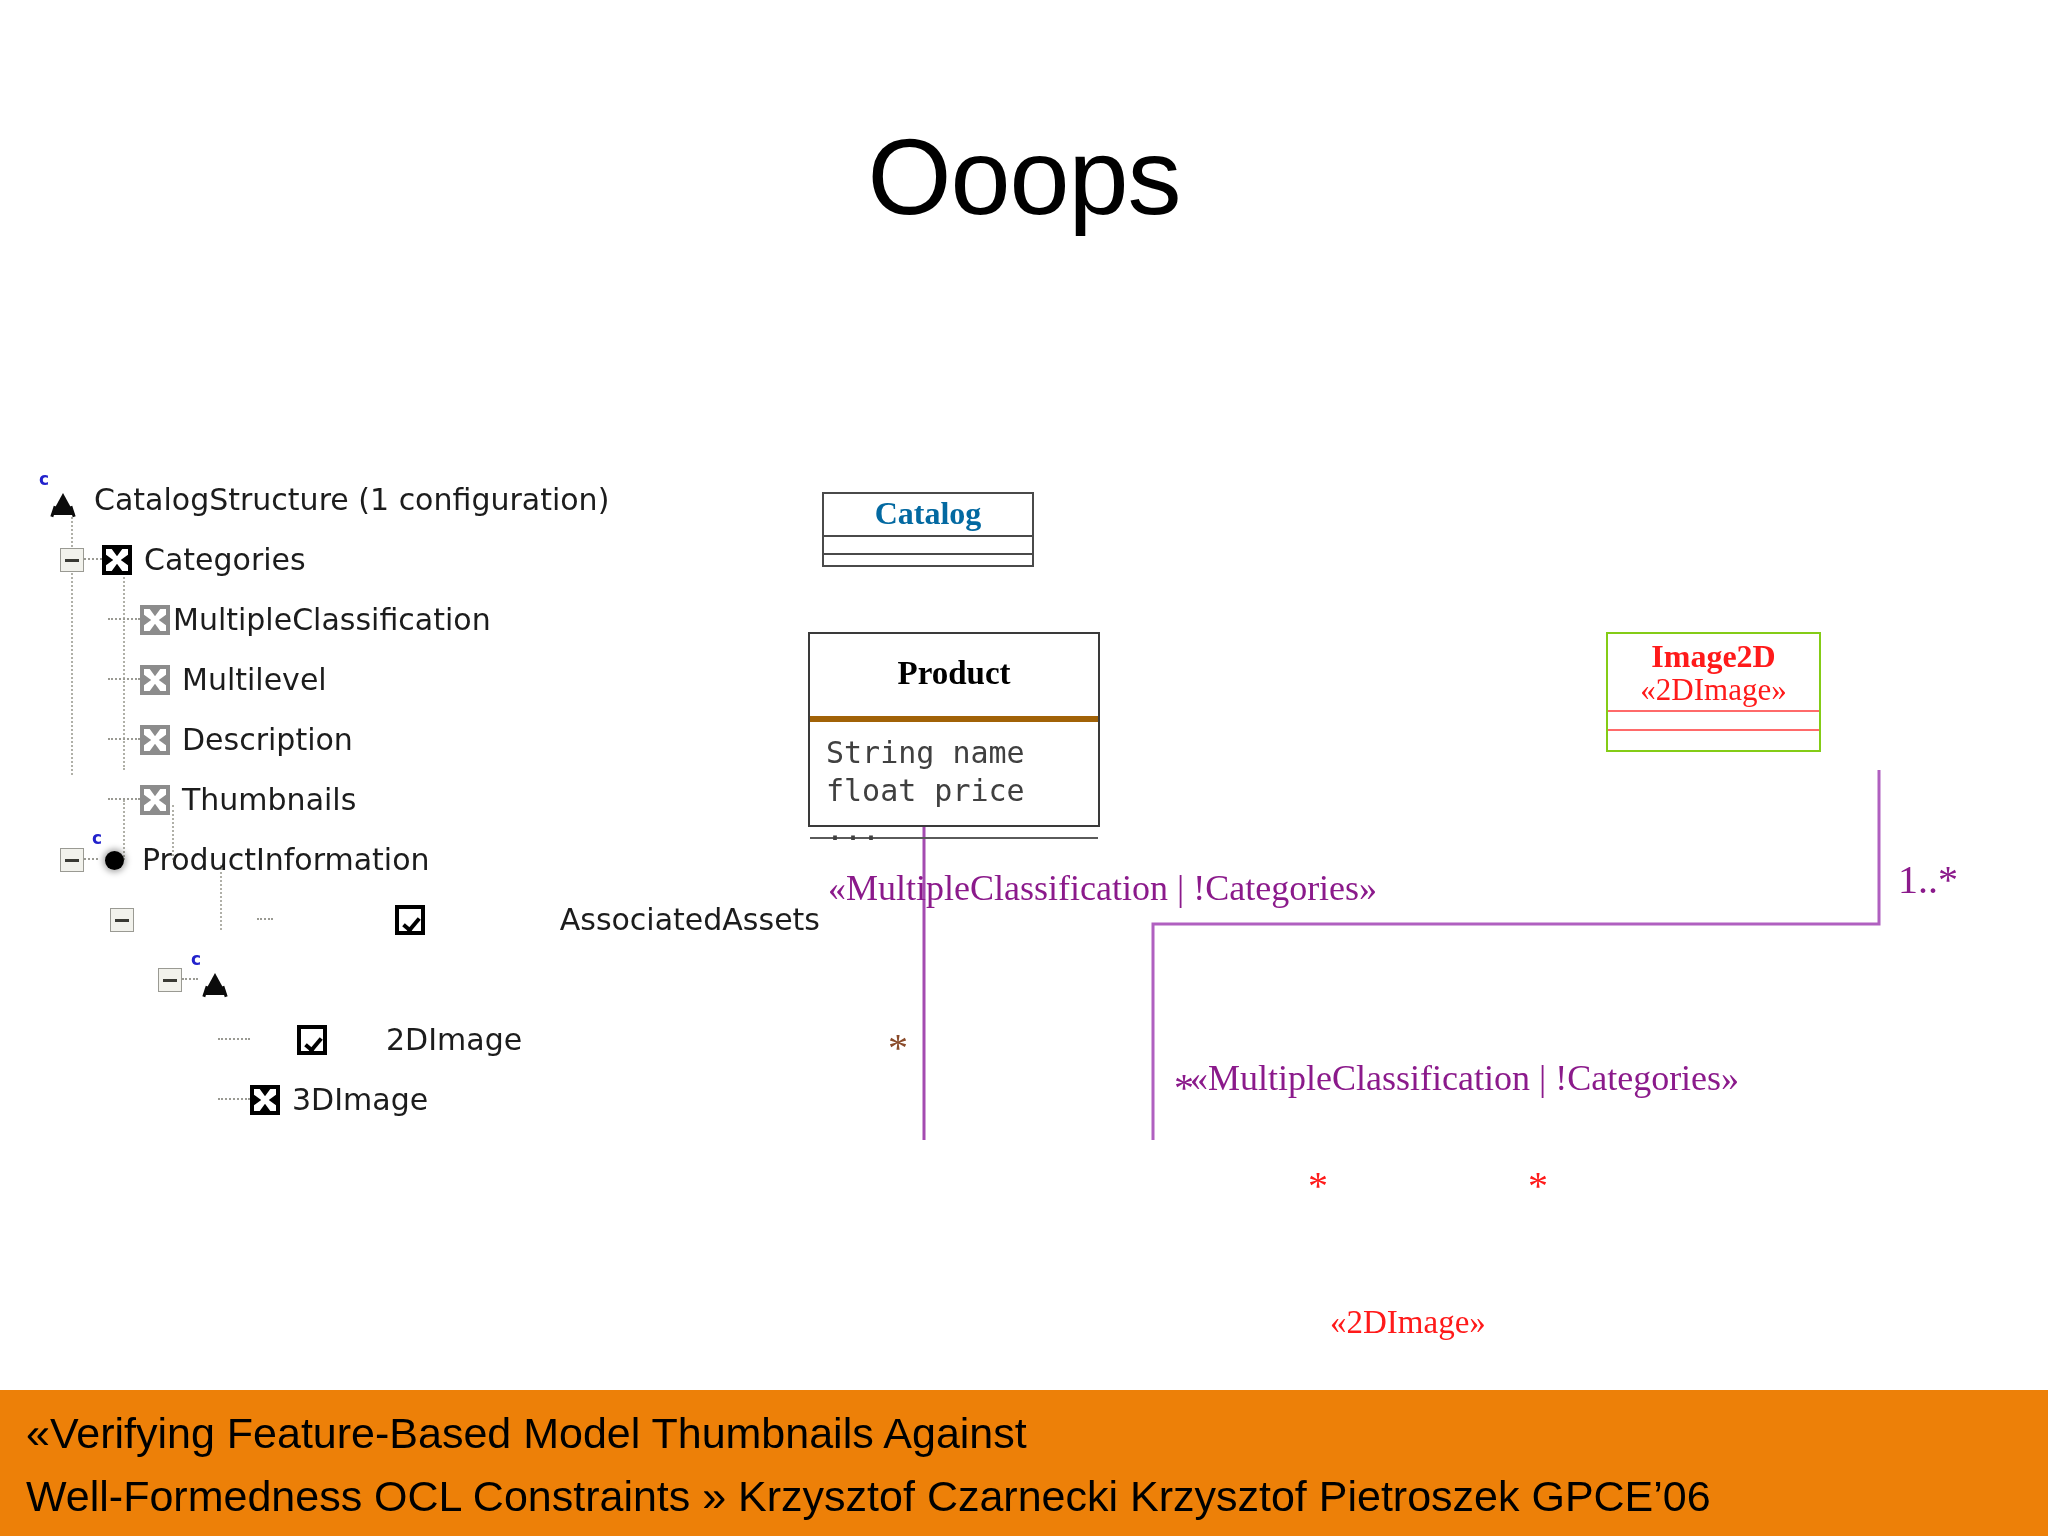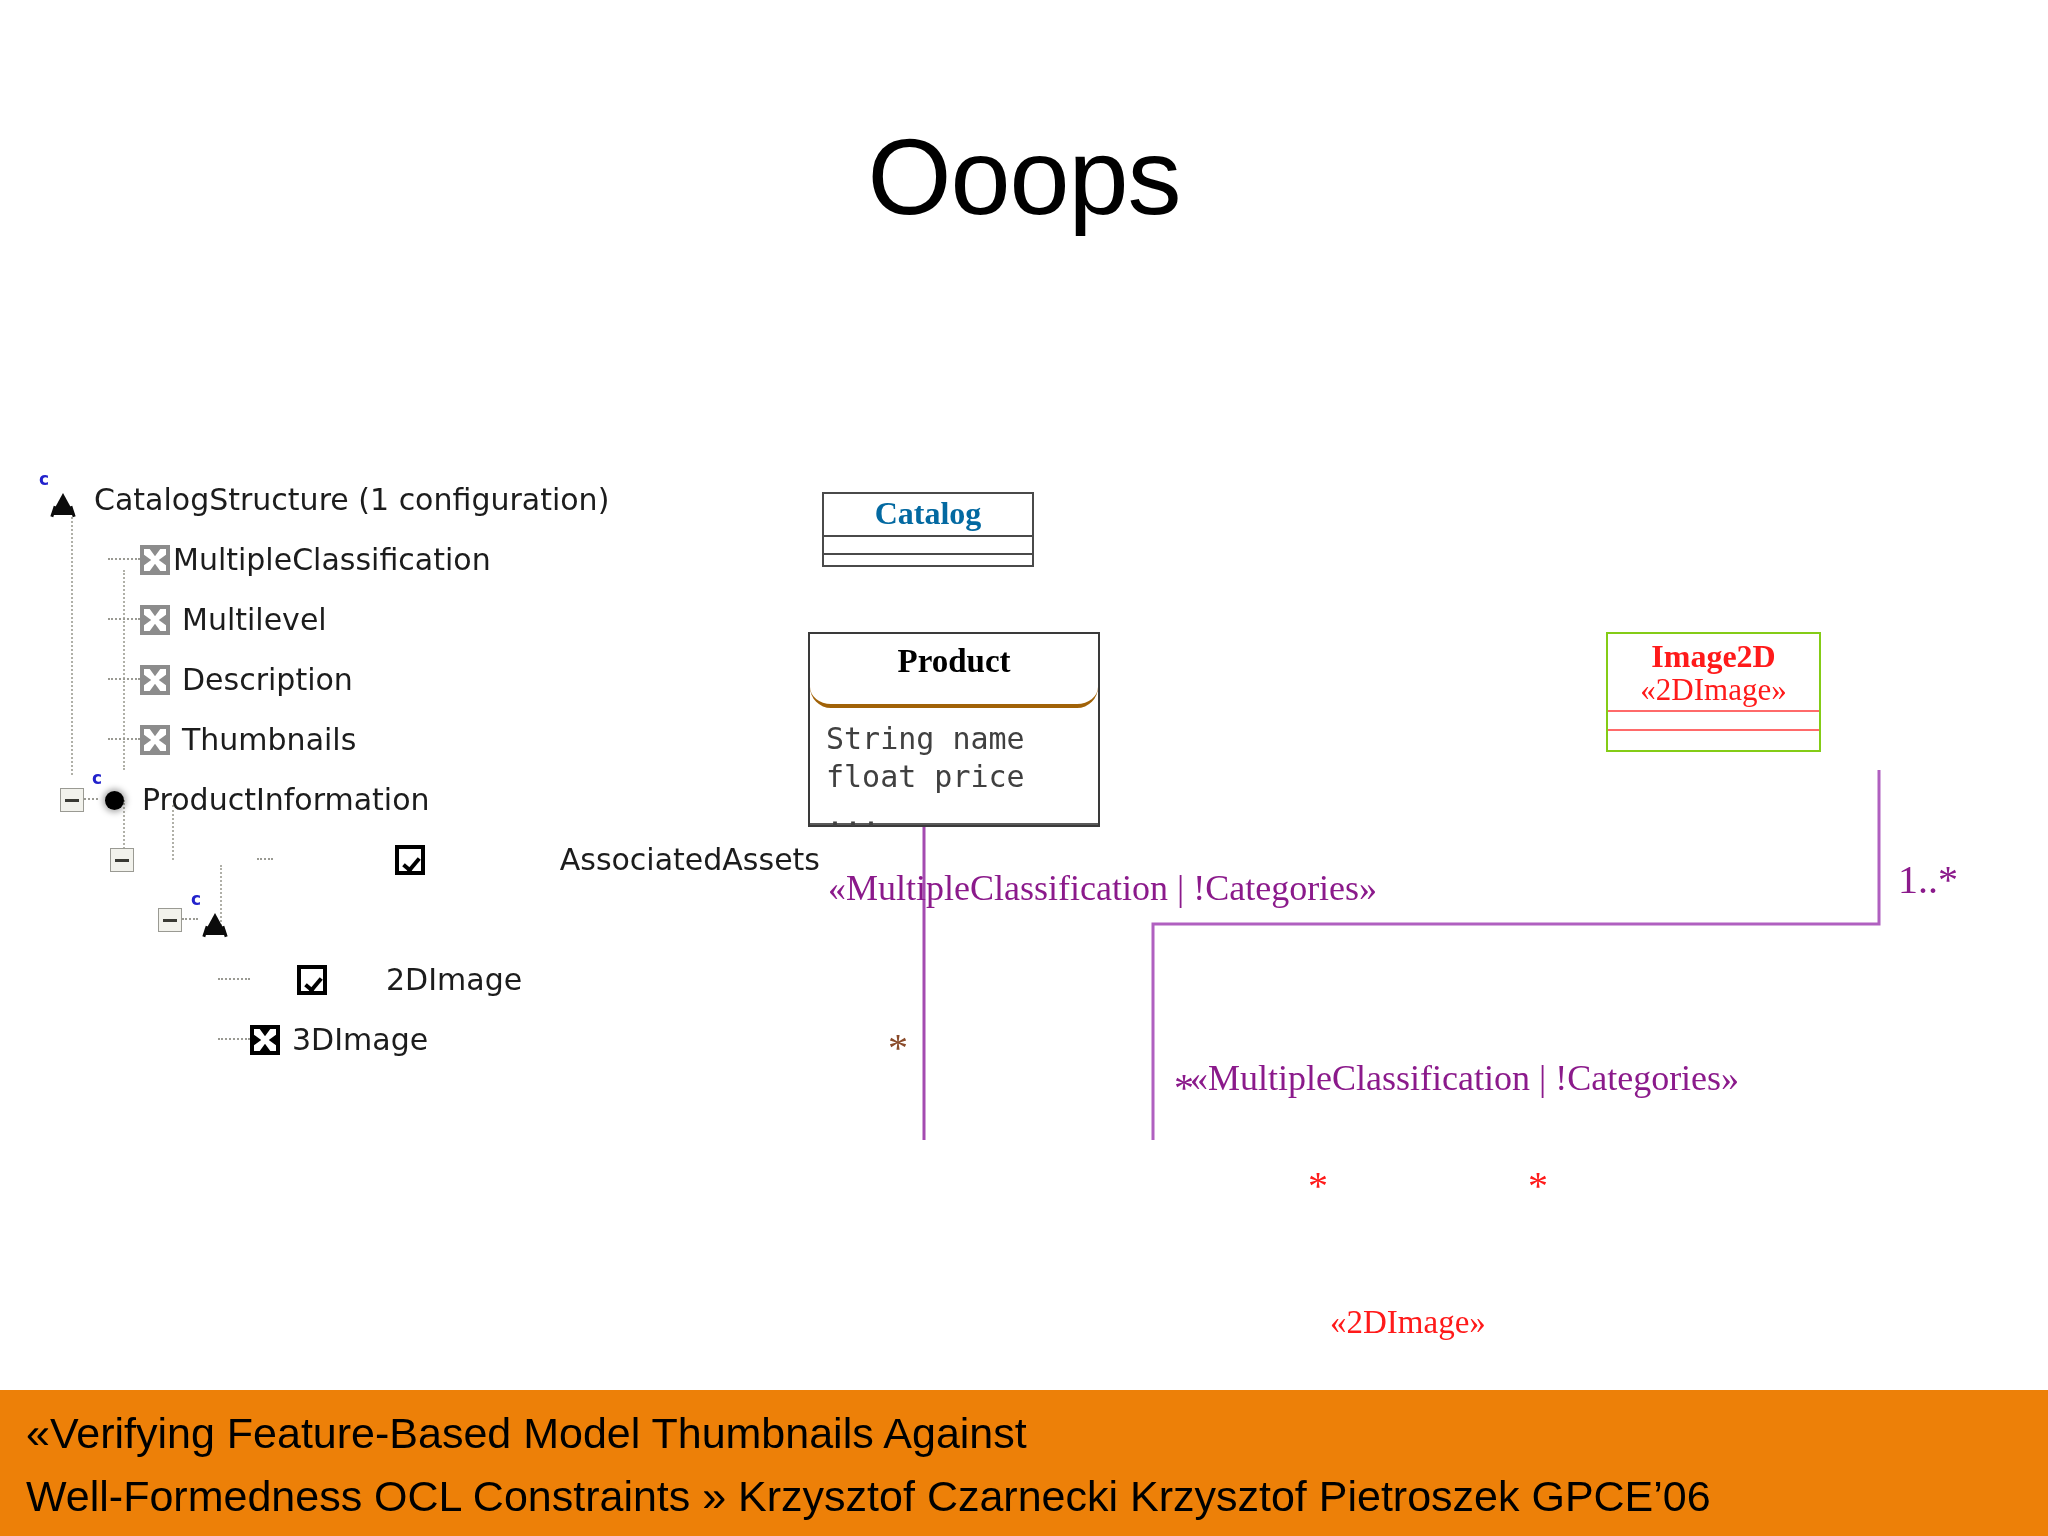--- a/index.html
+++ b/index.html
@@ -272,20 +272,26 @@
   <div class="tree-row" style="padding-left:6px;">
     <span class="ficon icon-group">
       <span class="cmark">c</span>
         <span class="tri"></span>
         <span class="leg l"></span>
         <span class="leg r"></span>
     </span>
     <span class="tree-label" style="margin-left:14px;">CatalogStructure (1 configuration)</span>
   </div>
 
+  <div class="tree-row" style="padding-left:20px;">
+    <span class="expander"></span>
+    <span class="dots" style="width:18px;"></span>
+    <span class="ficon icon-xbox-black"></span>
+    <span class="tree-label" style="margin-left:12px;">Categories</span>
+  </div>
 
   <div class="tree-row" style="padding-left:68px;">
     <span class="dots" style="width:32px;"></span>
     <span class="ficon icon-xbox-grey"></span>
     <span class="tree-label" style="margin-left:3px;">MultipleClassification</span>
   </div>
 
   <div class="tree-row" style="padding-left:68px;">
     <span class="dots" style="width:32px;"></span>
     <span class="ficon icon-xbox-grey"></span>
@@ -358,21 +364,21 @@
     <line x1="470" y1="870" x2="805" y2="870" stroke="#FF6A6A" stroke-width="3"></line>
   </svg>
 
   <div class="cls-box" style="left:22px; top:52px; width:212px; height:75px; border:2px solid #4a4a4a;">
     <div class="cname" style="font-size:32px; color:#0369a1; padding-top:3px; height:38px; border-bottom:2px solid #4a4a4a;">Catalog</div>
     <div style="height:16px; border-bottom:2px solid #4a4a4a;"></div>
     <div style="height:15px;"></div>
   </div>
 
   <div class="cls-box" style="left:8px; top:192px; width:292px; height:195px; border:2px solid #3a3a3a;">
-    <div class="cname" style="font-size:33px; color:#000; padding-top:10px; height:60px; border-bottom:4px solid #a16207;border-radius:21px;">Product</div>
+    <div class="cname" style="font-size:33px; color:#000; padding-top:22px; height:60px; border-bottom:6px solid #a16207;">Product</div>
     <div class="cattrs" style="font-size:30px; color:#404040; padding:12px 0 6px 16px; height:97px; border-bottom:2px solid #5a5a5a;">String name
 float price
 ...</div>
     <div style="height:20px;"></div>
   </div>
 
   <div class="cls-box" style="left:806px; top:192px; width:215px; height:120px; border:2px solid #84cc16;">
     <div class="cname" style="font-size:32px; color:#FF1A1A; padding-top:6px;">Image2D</div>
     <div class="cstereo" style="font-size:31px; color:#FF1A1A; padding-bottom:4px; border-bottom:2px solid #FF6A6A;">«2DImage»</div>
     <div style="height:17px; border-bottom:2px solid #FF6A6A;"></div>

